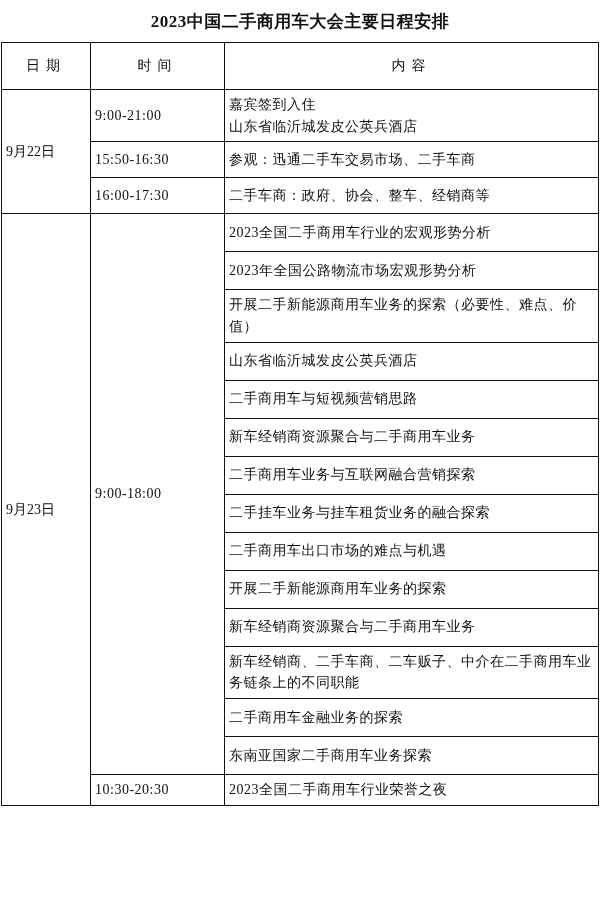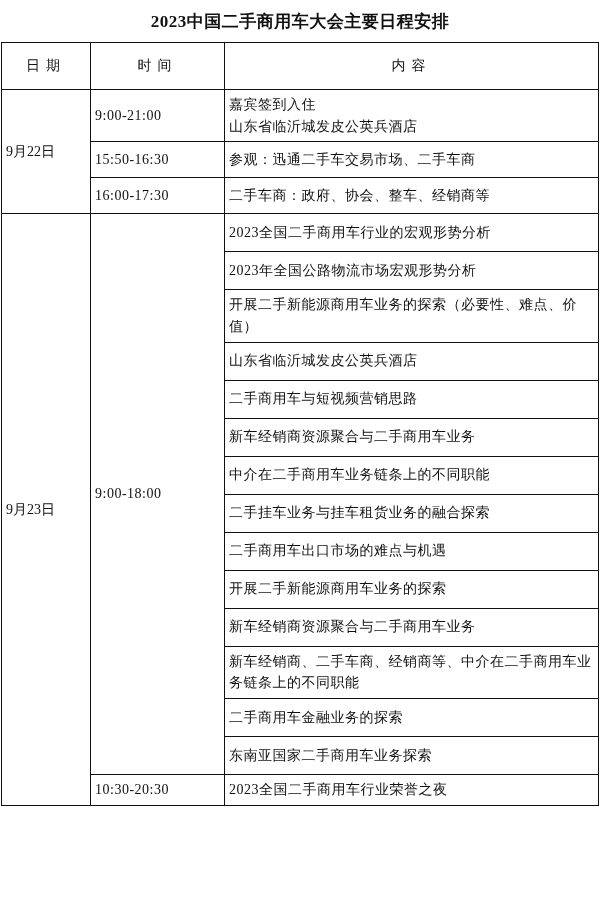--- a/index.html
+++ b/index.html
@@ -120,36 +120,36 @@
       <tr class="sess">
         <td class="content-cell">山东省临沂城发皮公英兵酒店</td>
       </tr>
       <tr class="sess">
         <td class="content-cell">二手商用车与短视频营销思路</td>
       </tr>
       <tr class="sess">
         <td class="content-cell">新车经销商资源聚合与二手商用车业务</td>
       </tr>
       <tr class="sess">
-        <td class="content-cell">中介在二手商用车业务链条上的不同职能</td>
+        <td class="content-cell">二手商用车业务与互联网融合营销探索</td>
       </tr>
       <tr class="sess">
         <td class="content-cell">二手挂车业务与挂车租货业务的融合探索</td>
       </tr>
       <tr class="sess">
         <td class="content-cell">二手商用车出口市场的难点与机遇</td>
       </tr>
       <tr class="sess">
         <td class="content-cell">开展二手新能源商用车业务的探索</td>
       </tr>
       <tr class="sess">
         <td class="content-cell">新车经销商资源聚合与二手商用车业务</td>
       </tr>
       <tr class="sess-tall">
-        <td class="content-cell">新车经销商、二手车商、经销商等、中介在二手商用车业务链条上的不同职能</td>
+        <td class="content-cell">新车经销商、二手车商、二车贩子、中介在二手商用车业务链条上的不同职能</td>
       </tr>
       <tr class="sess">
         <td class="content-cell">二手商用车金融业务的探索</td>
       </tr>
       <tr class="sess">
         <td class="content-cell">东南亚国家二手商用车业务探索</td>
       </tr>
       <tr class="lastrow">
         <td class="time-cell">10:30-20:30</td>
         <td class="content-cell">2023全国二手商用车行业荣誉之夜</td>

